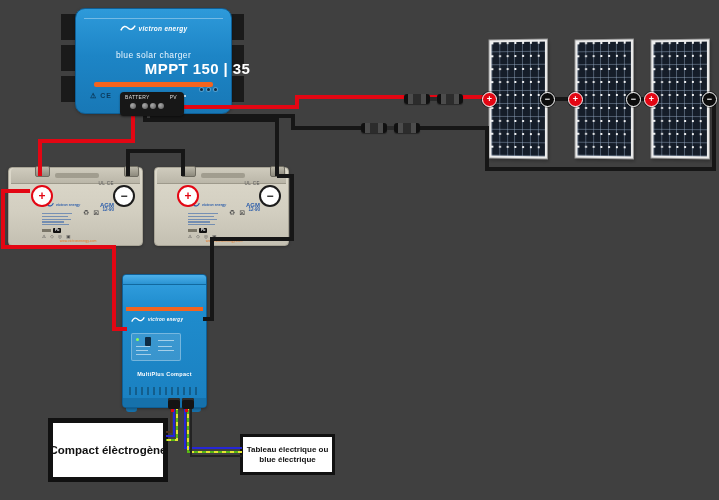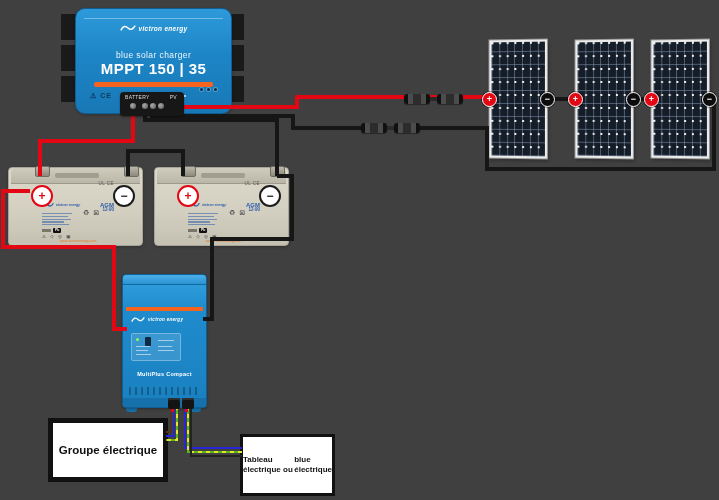--- a/index.html
+++ b/index.html
@@ -20,21 +20,21 @@
   .fins{position:absolute;top:14px;width:17px;height:88px;z-index:1;
         background:repeating-linear-gradient(180deg,#1a1a1a 0 26px,rgba(0,0,0,0) 26px 31px);}
   .mppt{position:absolute;left:75px;top:8px;width:155px;height:104px;z-index:3;
         background:linear-gradient(180deg,#2e9ada 0%,#1d85c6 45%,#1878b6 100%);
         border:1px solid #0e5f96;border-radius:10px;box-shadow:0 1px 3px rgba(0,0,0,.25);}
   .mppt-groove{position:absolute;left:8px;right:8px;top:9px;height:1px;background:rgba(255,255,255,.35);}
   .brandrow{position:absolute;width:100%;display:flex;justify-content:center;align-items:center;gap:3px;}
   .mppt .brandrow{top:15px;}
   .brand-txt{color:#fff;font-size:6.5px;font-style:italic;font-weight:bold;letter-spacing:.3px;}
   .mppt-product{position:absolute;top:41px;width:100%;text-align:center;color:#eaf6ff;font-size:8.5px;letter-spacing:.4px;}
-  .mppt-model{position:absolute;top:51px;width:100%;text-align:center;color:#fff;font-size:15px;font-weight:bold;letter-spacing:.4px;}
+  .mppt-model{position:absolute;top:51px;width:100%;text-align:center;color:#fff;font-size:15px;font-weight:bold;letter-spacing:.4px;padding-left:44px;}
   .mppt-stripe{position:absolute;top:73px;left:18px;right:18px;height:5px;border-radius:2px;
         background:var(--accent-orange,#f4641e);}
   .mppt-cert{position:absolute;top:83px;left:14px;color:#0b3a5c;font-size:7px;font-weight:bold;letter-spacing:1px;}
   .mppt-spec{position:absolute;top:86px;right:44px;width:34px;height:2px;
         background:repeating-linear-gradient(90deg,rgba(255,255,255,.7) 0 6px,rgba(0,0,0,0) 6px 9px);}
   .leds{position:absolute;top:79px;right:14px;display:flex;gap:4px;}
   .led{width:3px;height:3px;border-radius:50%;background:#0d2c44;box-shadow:0 0 0 1px rgba(255,255,255,.25);}
   .tblock{position:absolute;left:120px;top:92px;width:64px;height:24px;z-index:6;
         background:#171717;border-radius:4px;box-shadow:0 1px 2px rgba(0,0,0,.4);}
   .tlabel{position:absolute;top:2px;color:#ddd;font-size:5px;letter-spacing:.3px;}
@@ -109,22 +109,22 @@
   
   .mc4{position:absolute;width:26px;height:10px;z-index:6;border-radius:3px;
         background:linear-gradient(90deg,#101010 0 4px,#4c4c4c 4px 9px,#2c2c2c 9px 17px,#4c4c4c 17px 22px,#101010 22px 100%);
         box-shadow:0 1px 1px rgba(0,0,0,.4);}
   .mc4:after{content:"";position:absolute;top:3px;width:7px;height:4px;background:#2a2a2a;}
   .mc4.ml:after{right:-7px;}  .mc4.mr:after{left:-7px;}
   
   .genbox{position:absolute;left:48px;top:418px;width:120px;height:64px;box-sizing:border-box;
         border:5px solid #111;background:#fff;z-index:2;display:flex;align-items:center;justify-content:center;}
   .genbox span{font-size:11.5px;font-weight:bold;white-space:nowrap;color:#111;}
-  .distbox{position:absolute;left:240px;top:434px;width:95px;height:62px;box-sizing:border-box;
-        border:3px solid #111;background:#fff;z-index:2;display:flex;flex-direction:row;
+  .distbox{position:absolute;left:240px;top:434px;width:95px;height:41px;box-sizing:border-box;
+        border:3px solid #111;background:#fff;z-index:2;display:flex;flex-direction:column;
         align-items:center;justify-content:center;}
   .distbox span{font-size:8px;font-weight:bold;color:#111;line-height:1.25;}
 </style>
 </head>
 <body>
 
 <div class="stage">
 
   <svg class="wires" width="719" height="500" shape-rendering="crispEdges">
 
@@ -297,20 +297,20 @@
     <div class="inv-model">MultiPlus Compact</div>
     <div class="inv-vents"></div>
     <div class="inv-base"></div>
   </div>
   <div class="gland" style="left:168px"></div>
   <div class="gland" style="left:182px"></div>
   <div class="spark" style="left:171px;top:409px"></div>
   <div class="spark" style="left:185px;top:409px"></div>
 
   <div class="genbox">
-    <span>Groupe électrique</span>
+    <span>Compact élèctrogène</span>
   </div>
   <div class="distbox">
     <span>Tableau électrique ou</span>
     <span>blue électrique</span>
   </div>
 
 </div>
 
 </body></html>

